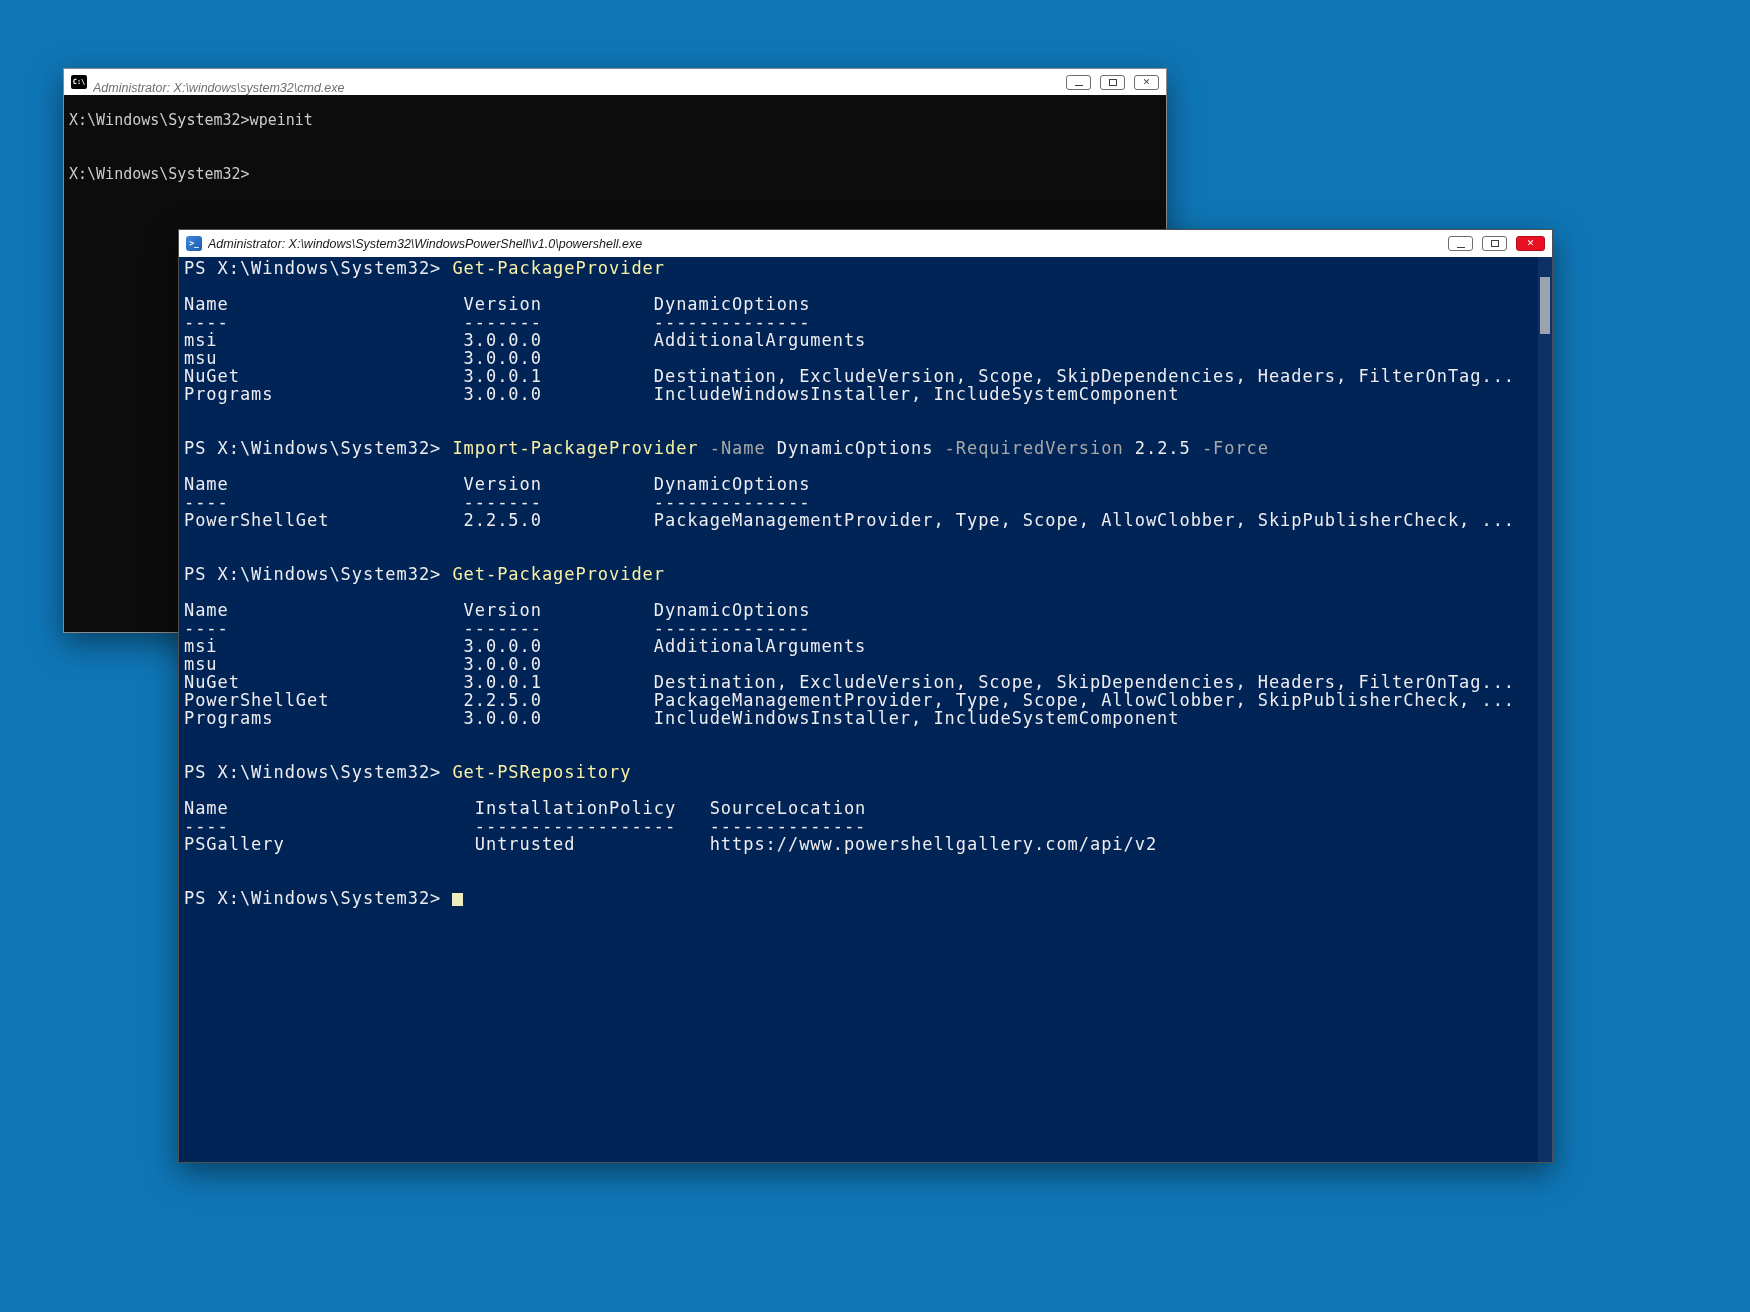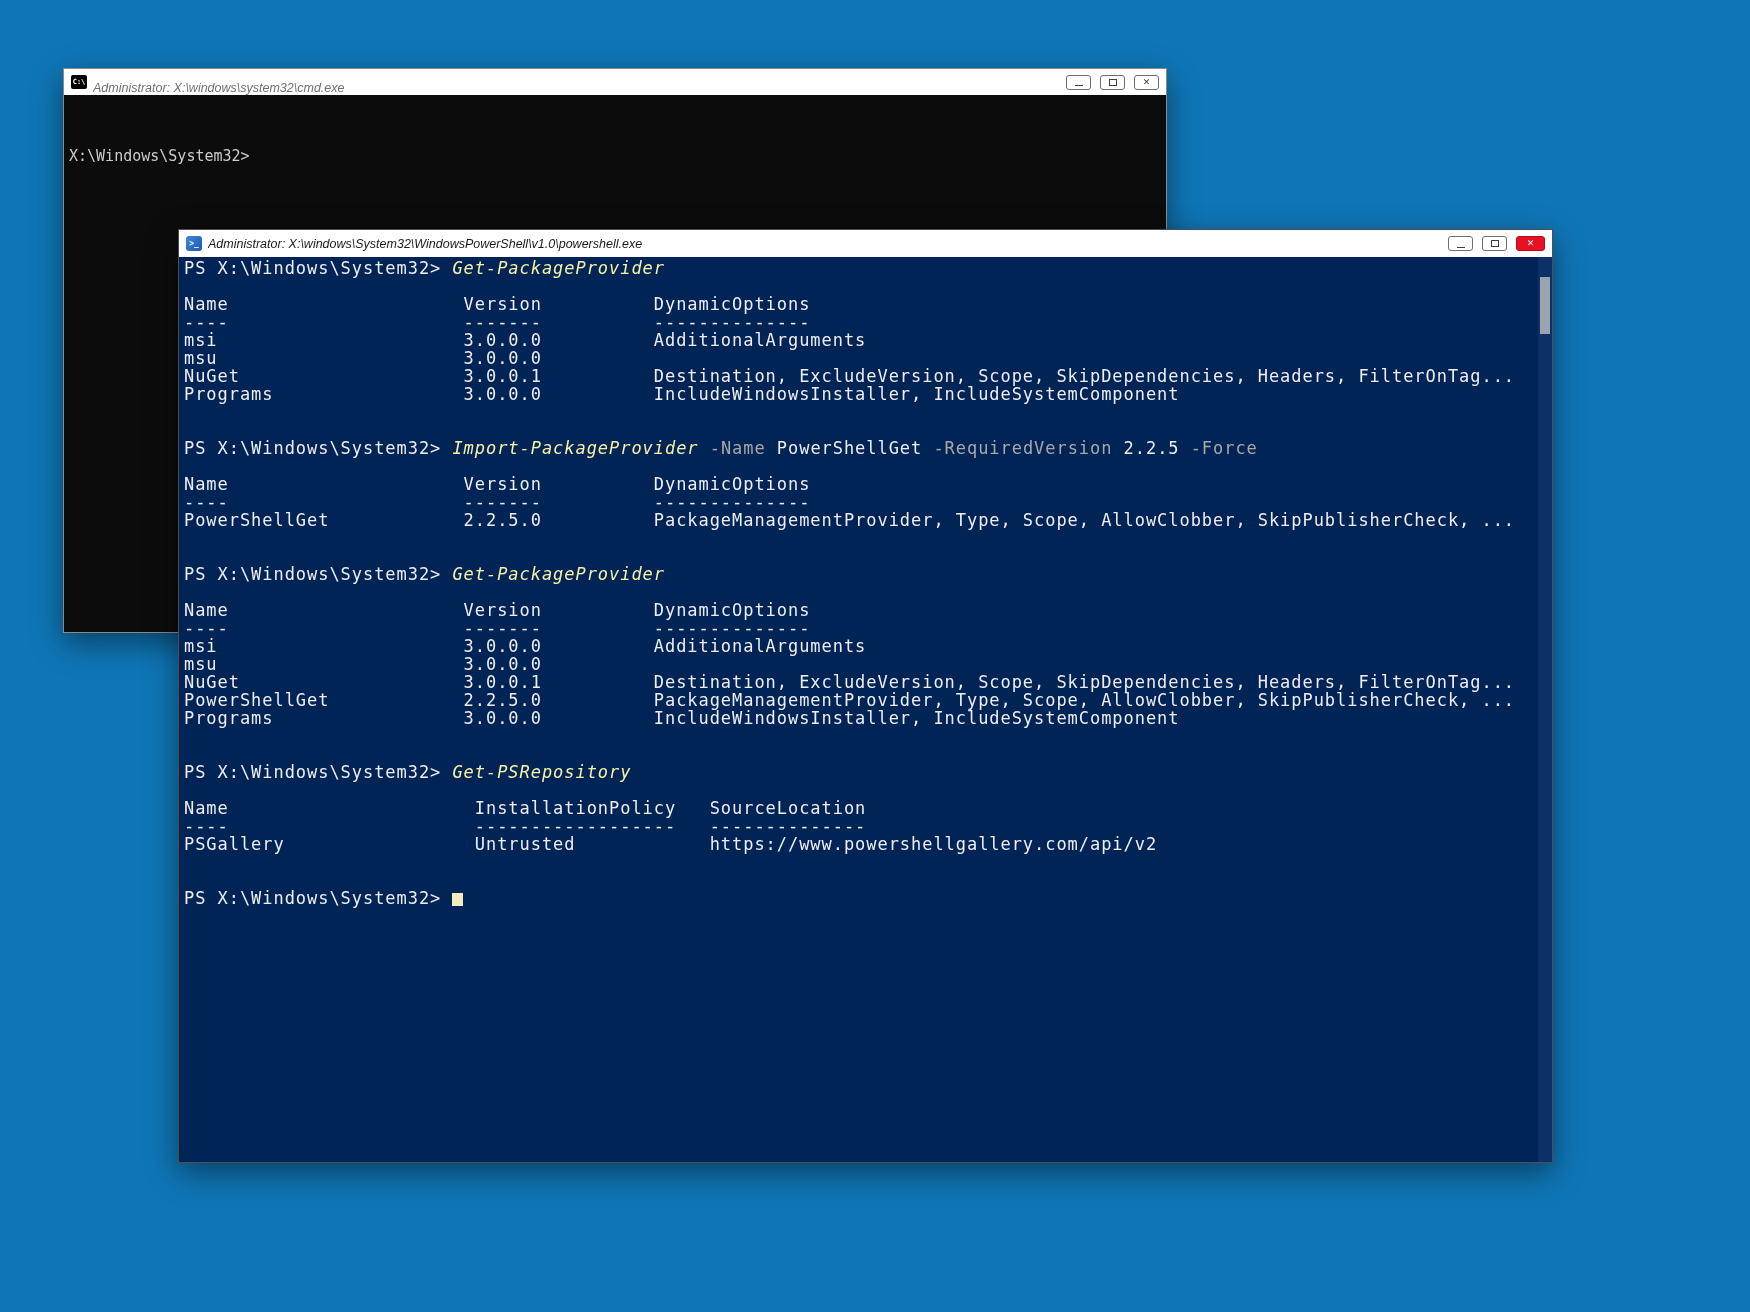--- a/index.html
+++ b/index.html
@@ -80,21 +80,21 @@
   .ps-terminal {
     top: 27px;
     background: var(--ps-bg, #012456);
     color: var(--ps-text, #eeedf0);
     font-size: 17px; line-height: 18px; letter-spacing: 0.95px;
     padding: 2px 0 0 5px;
   }
 
   .tline { height: 18px; white-space: pre; }
   .c-d { color: var(--ps-text, #eeedf0); }
-  .c-y { color: var(--ps-cmd, #f9f1a5); font-style: italic; }
+  .c-y { color: var(--ps-cmd, #f9f1a5); }
   .c-g { color: var(--ps-param, #a8a8a8); }
 
   .cursor {
     display: inline-block; width: 11px; height: 13px;
     background: var(--ps-cursor, #efedbe);
     vertical-align: -2px;
   }
 
   .ps-scrollbar {
     position: absolute; top: 27px; right: 0; bottom: 0; width: 14px;
@@ -122,20 +122,21 @@
         </button>
         <button class="win-btn">
           <span class="glyph-max"></span>
         </button>
         <button class="win-btn">
           <span class="glyph-close"></span>
         </button>
       </span>
     </header>
     <div class="terminal cmd-terminal">
+        <div class="tline">X:\Windows\System32&gt;wpeinit</div>
         <div class="tline">&nbsp;</div>
         <div class="tline">&nbsp;</div>
         <div class="tline">X:\Windows\System32&gt;</div>
       </div>
   </section>
 
   <section class="window ps-window">
     <header class="titlebar">
       <span class="app-icon ps-app-icon">
         <span>&gt;_</span>
@@ -157,21 +158,21 @@
         <div class="tline"><span class="c-d">PS X:\Windows\System32&gt; </span><span class="c-y">Get-PackageProvider</span></div>
         <div class="tline">&nbsp;</div>
         <div class="tline"><span class="c-d">Name                     Version          DynamicOptions</span></div>
         <div class="tline"><span class="c-d">----                     -------          --------------</span></div>
         <div class="tline"><span class="c-d">msi                      3.0.0.0          AdditionalArguments</span></div>
         <div class="tline"><span class="c-d">msu                      3.0.0.0</span></div>
         <div class="tline"><span class="c-d">NuGet                    3.0.0.1          Destination, ExcludeVersion, Scope, SkipDependencies, Headers, FilterOnTag...</span></div>
         <div class="tline"><span class="c-d">Programs                 3.0.0.0          IncludeWindowsInstaller, IncludeSystemComponent</span></div>
         <div class="tline">&nbsp;</div>
         <div class="tline">&nbsp;</div>
-        <div class="tline"><span class="c-d">PS X:\Windows\System32&gt; </span><span class="c-y">Import-PackageProvider</span><span class="c-d"> </span><span class="c-g">-Name</span><span class="c-d"> PowerShellGet </span><span class="c-g">-RequiredVersion</span><span class="c-d"> 2.2.5 </span><span class="c-g">-Force</span></div>
+        <div class="tline"><span class="c-d">PS X:\Windows\System32&gt; </span><span class="c-y">Import-PackageProvider</span><span class="c-d"> </span><span class="c-g">-Name</span><span class="c-d"> DynamicOptions </span><span class="c-g">-RequiredVersion</span><span class="c-d"> 2.2.5 </span><span class="c-g">-Force</span></div>
         <div class="tline">&nbsp;</div>
         <div class="tline"><span class="c-d">Name                     Version          DynamicOptions</span></div>
         <div class="tline"><span class="c-d">----                     -------          --------------</span></div>
         <div class="tline"><span class="c-d">PowerShellGet            2.2.5.0          PackageManagementProvider, Type, Scope, AllowClobber, SkipPublisherCheck, ...</span></div>
         <div class="tline">&nbsp;</div>
         <div class="tline">&nbsp;</div>
         <div class="tline"><span class="c-d">PS X:\Windows\System32&gt; </span><span class="c-y">Get-PackageProvider</span></div>
         <div class="tline">&nbsp;</div>
         <div class="tline"><span class="c-d">Name                     Version          DynamicOptions</span></div>
         <div class="tline"><span class="c-d">----                     -------          --------------</span></div>

